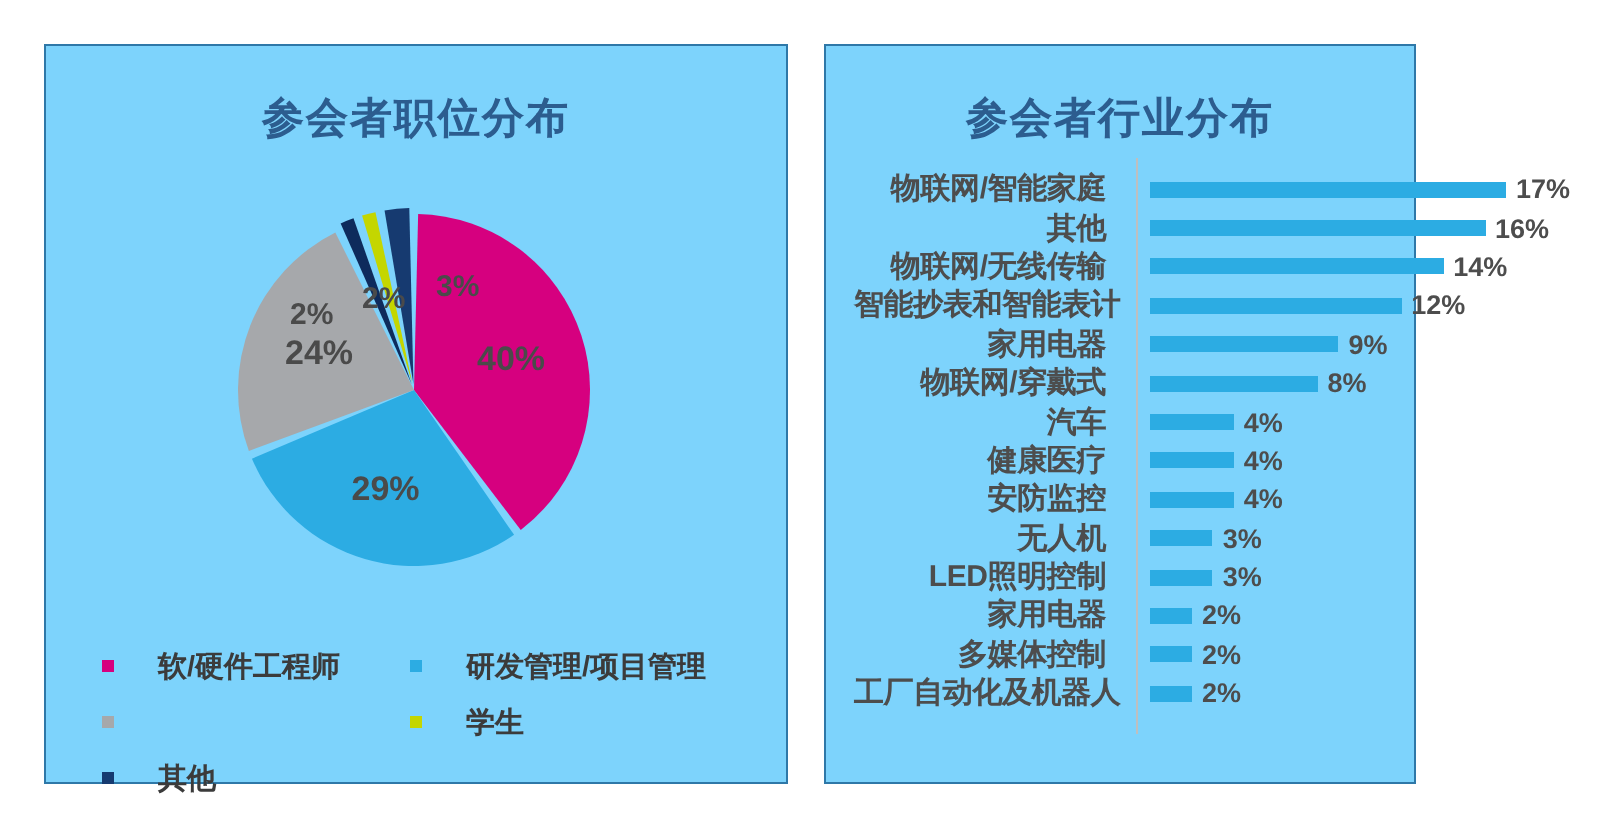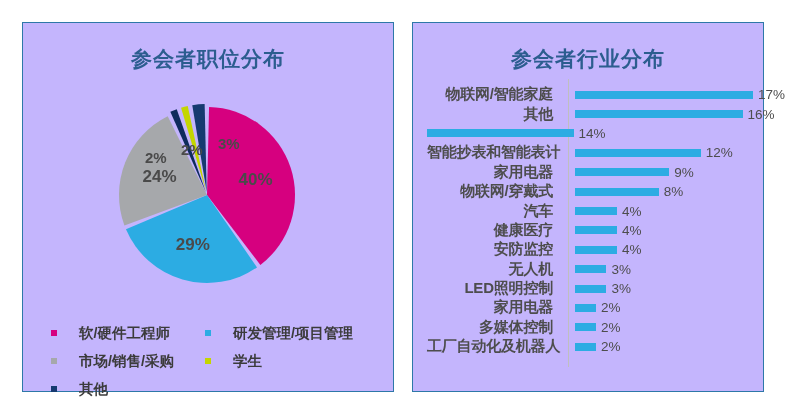--- a/index.html
+++ b/index.html
@@ -15,26 +15,26 @@
   }
   .stage {
     position: relative;
     width: 800px;
     height: 416px;
   }
 
   
   .panel {
     position: absolute;
-    background: #c4b5fd;
+    background: #7dd3fc;
     border: 1.5px solid #2E78A8;
     box-sizing: border-box;
   }
   #panel-left  { left: 22px;  top: 22px; width: 372px; height: 370px; }
-  #panel-right { left: 412px; top: 22px; width: 352px; height: 370px; }
+  #panel-right { left: 412px; top: 22px; width: 296px; height: 370px; }
 
   .panel-title {
     position: absolute;
     left: 0;
     width: 100%;
     text-align: center;
     font-size: 21px;
     font-weight: bold;
     color: #2C5D8F;
     letter-spacing: 1px;
@@ -134,21 +134,21 @@
     display: flex;
     align-items: center;
   }
   .bar-fill {
     height: 8px;
     background: #2CACE3;
   }
   .bar-val {
     margin-left: 5px;
     font-size: 13.5px;
-    font-weight: normal;
+    font-weight: bold;
     color: #4d4d4d;
     white-space: nowrap;
   }
   .axis-line {
     position: absolute;
     left: 155px;
     top: 56px;
     width: 1.4px;
     height: 288px;
     background: #bfbfbf;
@@ -189,21 +189,20 @@
         <div class="legend-item">
           <span class="legend-swatch" style="background: rgb(214, 0, 127);"></span>
           <span class="legend-label">软/硬件工程师</span>
         </div>
         <div class="legend-item">
           <span class="legend-swatch" style="background: rgb(44, 172, 227);"></span>
           <span class="legend-label">研发管理/项目管理</span>
         </div>
         <div class="legend-item">
           <span class="legend-swatch" style="background: rgb(166, 168, 171);"></span>
-          <span class="legend-label">市场/销售/采购</span>
         </div>
         <div class="legend-item">
           <span class="legend-swatch" style="background: rgb(196, 214, 0);"></span>
           <span class="legend-label">学生</span>
         </div>
         <div class="legend-item">
           <span class="legend-swatch" style="background: rgb(22, 58, 112);"></span>
           <span class="legend-label">其他</span>
         </div>
       </div>
@@ -224,20 +223,21 @@
           </div>
         </div>
         <div class="bar-row">
           <div class="bar-cat">其他</div>
           <div class="bar-track">
             <div class="bar-fill" style="width: 167.529px; background: rgb(44, 172, 227);"></div>
             <span class="bar-val">16%</span>
           </div>
         </div>
         <div class="bar-row">
+          <div class="bar-cat">物联网/无线传输</div>
           <div class="bar-track">
             <div class="bar-fill" style="width: 146.588px; background: rgb(44, 172, 227);"></div>
             <span class="bar-val">14%</span>
           </div>
         </div>
         <div class="bar-row">
           <div class="bar-cat">智能抄表和智能表计</div>
           <div class="bar-track">
             <div class="bar-fill" style="width: 125.647px; background: rgb(44, 172, 227);"></div>
             <span class="bar-val">12%</span>

